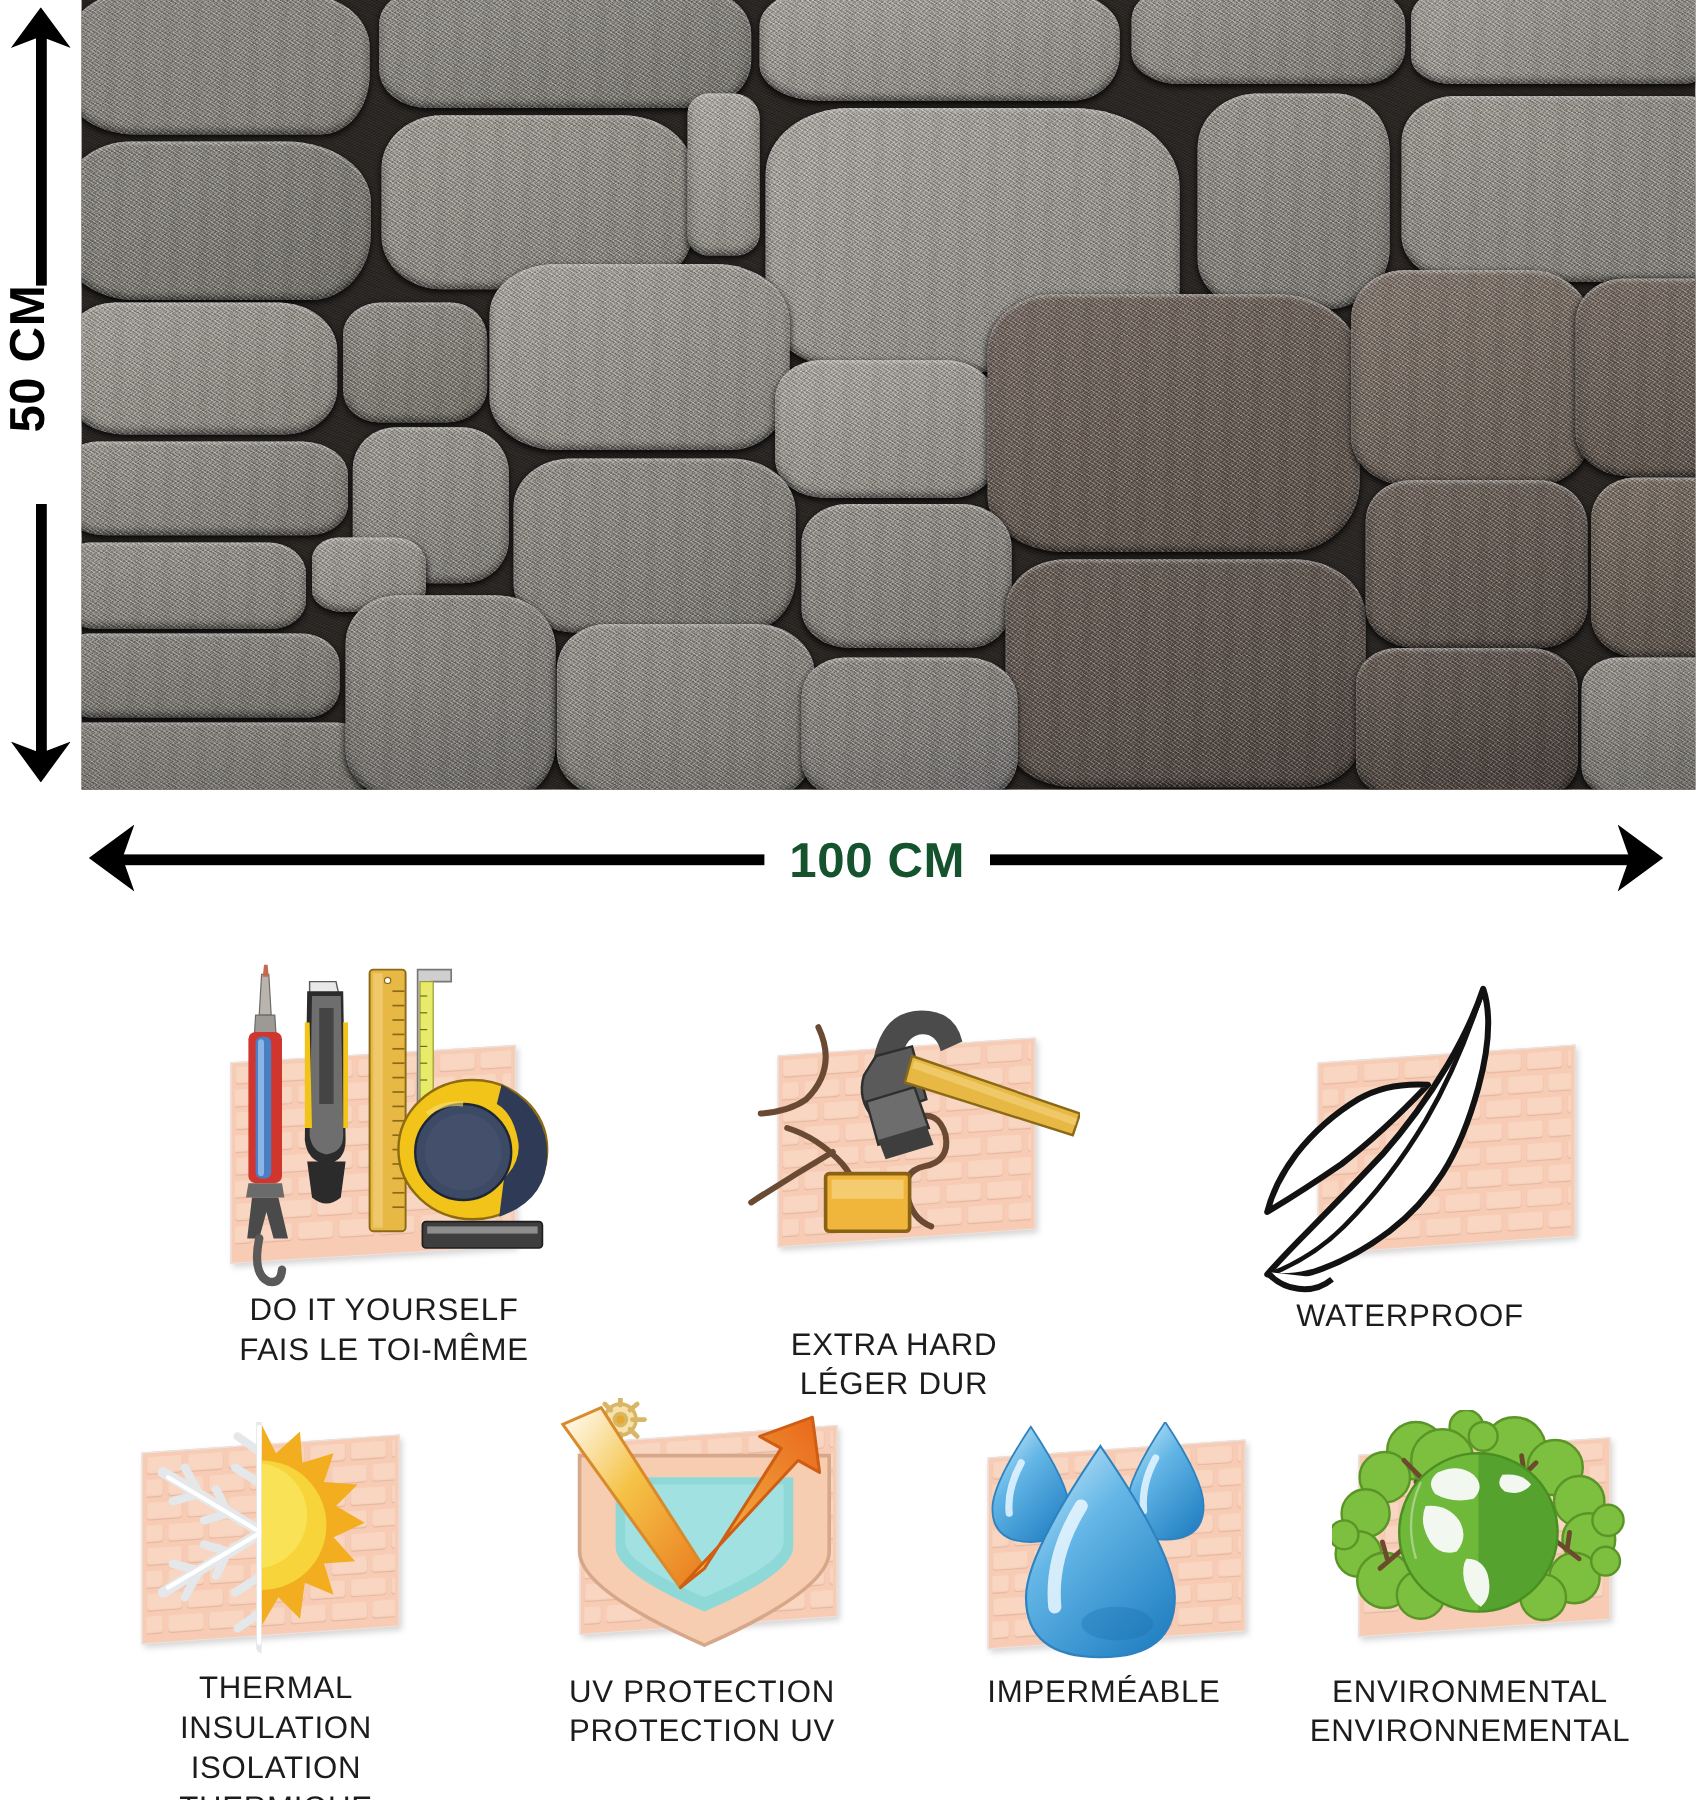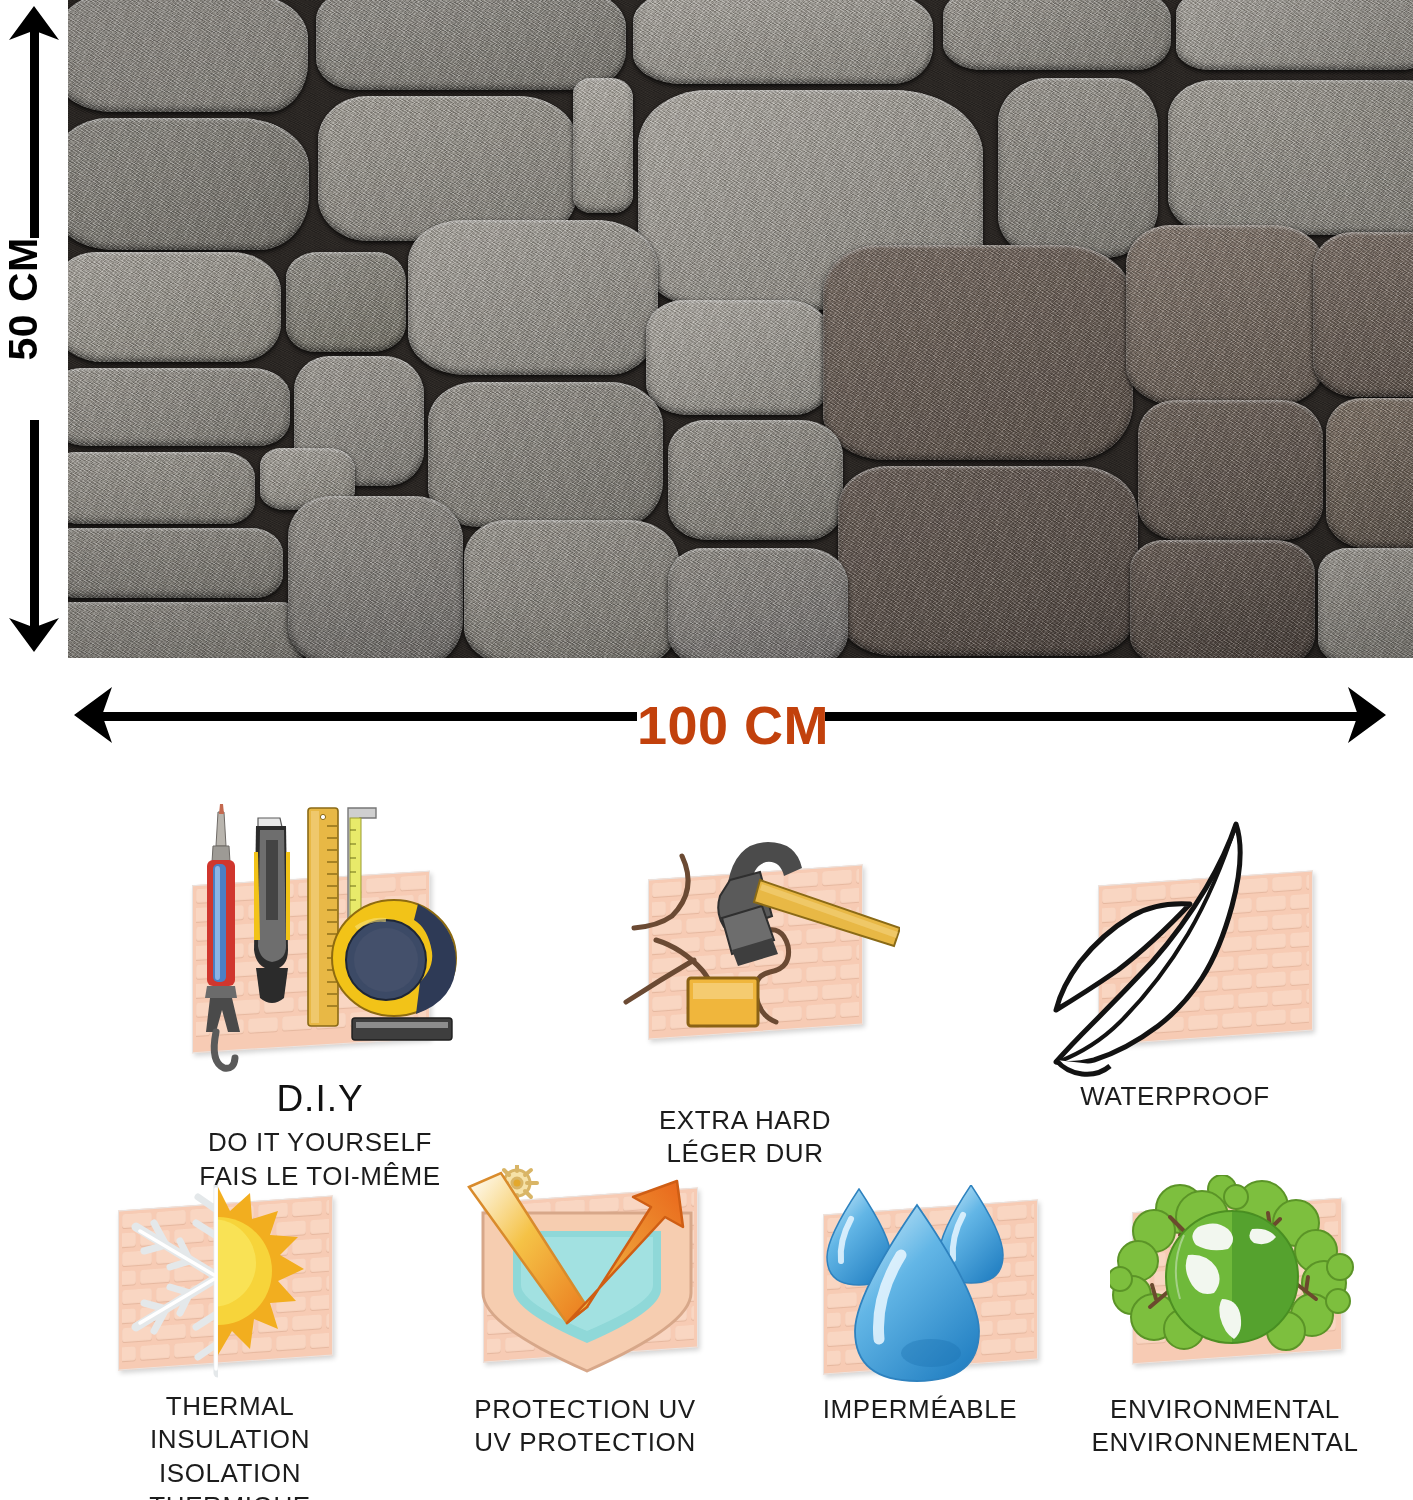--- a/index.html
+++ b/index.html
@@ -106,23 +106,23 @@
   #hdim .head-r {
     position:absolute; right: 4px; top: -3px; width: 38px; height: 56px;
     background:#000; clip-path: polygon(100% 50%, 0% 0%, 26% 50%, 0% 100%);
   }
   #hdim .gap { position:absolute; left: 567px; top: 0; width: 188px; height: 56px; background:#fff; }
   #hlabel {
     position: absolute;
     left: 567px; top: 4px;
     width: 188px;
     text-align: center;
-    font-size: 54px;
+    font-size: 41px;
     font-weight: bold;
-    color: #c2410c;
+    color: #14532d;
   }
 
   
   .feature { position: absolute; }
   .feature .art { position: relative; }
   .feature .caption {
     position: absolute;
     width: 420px;
     text-align: center;
     left: 50%;
@@ -371,21 +371,20 @@
           <path d="M238 104 Q276 124 276 162 Q276 200 236 214 L240 182 Q254 168 252 152 Q248 128 234 120 Z" fill="#2e3a56"></path>
           <ellipse cx="206" cy="160" rx="40" ry="40" fill="#3c4a66" stroke="#1e2636" stroke-width="2"></ellipse>
           <ellipse cx="206" cy="160" rx="32" ry="32" fill="#44506b"></ellipse>
           <path d="M176 128 Q190 118 206 120" stroke="#f7e07a" stroke-width="4" fill="none" opacity="0.6"></path>
           <rect x="172" y="218" width="100" height="22" rx="3" fill="#3e3e3e" stroke="#1f1f1f" stroke-width="1.4"></rect>
           <rect x="176" y="222" width="92" height="6" fill="#8d8d8d"></rect>
         </g>
       </svg>
     </div>
     <div class="caption" style="top:280px;">
-      <span class="big">D.I.Y</span>
       <span>DO IT YOURSELF</span>
       <span>FAIS LE TOI-MÊME</span>
     </div>
   </div>
 
   <div class="feature" style="left:535px; top:820px; width:420px; height:360px;">
     <div class="art" style="position:absolute;left:75px;top:0px;width:290px;height:250px;">
       <div class="brick" style="left:38px;top:52px;width:215px;height:160px;transform:skewY(-4deg);">
         <div class="rows">
           <div class="row">
@@ -832,22 +831,22 @@
         <g>
           <path d="M14 22 L46 8 L132 142 L112 158 Z" fill="url(#uvin)" stroke="#d98b2c" stroke-width="2.5"></path>
         </g>
 
         <g>
           <path d="M112 158 L132 142 L196 42 L178 32 L222 16 L228 62 L210 52 Z" fill="url(#uvout)" stroke="#cf5e14" stroke-width="2.5" stroke-linejoin="round"></path>
         </g>
       </svg>
     </div>
     <div class="caption" style="top:228px;">
+      <span>UV PROTECTION</span>
       <span>PROTECTION UV</span>
-      <span>UV PROTECTION</span>
     </div>
   </div>
 
   <div class="feature" style="left:710px; top:1185px; width:420px; height:320px;">
     <div class="art" style="position:absolute;left:95px;top:0px;width:260px;height:205px;">
       <div class="brick" style="left:18px;top:22px;width:215px;height:160px;transform:skewY(-4deg);">
         <div class="rows">
           <div class="row">
               <i class="b"></i>
               <i class="b"></i>

